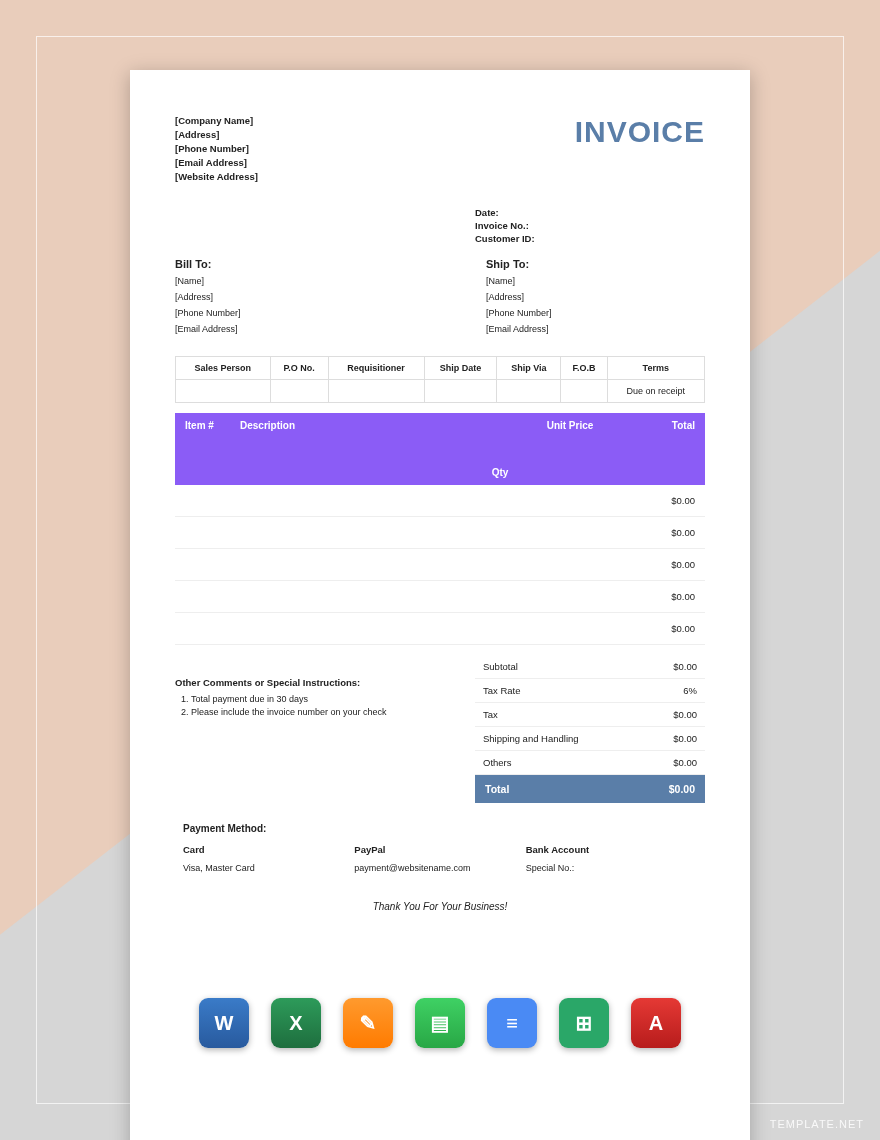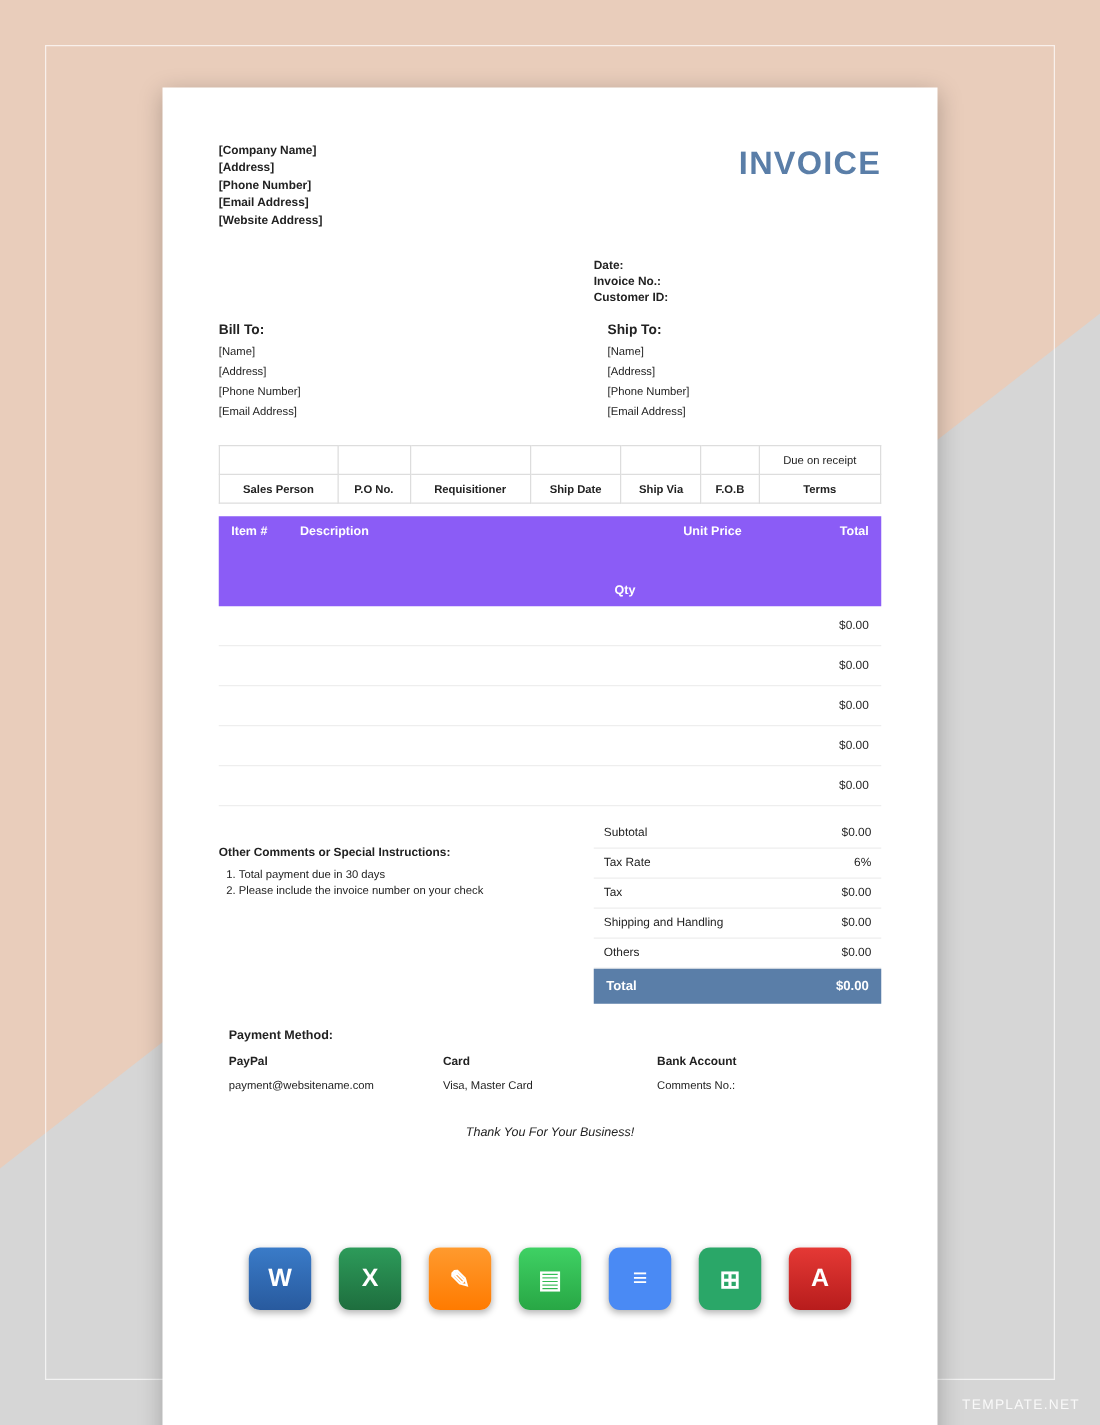--- a/index.html
+++ b/index.html
@@ -22,21 +22,21 @@
   .page {
     position: absolute; top: 70px; left: 130px;
     width: 620px; height: 1099px;
     background: #fff;
     box-shadow: 0 4px 18px rgba(0,0,0,0.25);
     padding: 45px 45px 30px 45px;
     font-size: 10px; color: #222;
   }
   .header-row { display: flex; justify-content: space-between; }
   .company-block .line { margin-bottom: 3px; font-weight: bold; font-size: 9.5px; }
-  .invoice-title { color: #5a7ea8; font-size: 26px; font-weight: bold; letter-spacing: 1px; }
+  .invoice-title { color: #5a7ea8; font-size: 30px; font-weight: bold; letter-spacing: 1px; }
   .meta-block { margin-top: 22px; margin-left: 300px; font-weight: bold; font-size: 9.5px; }
   .meta-block div { margin-bottom: 2px; }
   .addresses { display: flex; margin-top: 14px; gap: 17px; }
   .addr-col { flex: 1; }
   .addr-col.right { margin-left: 75px; }
   .addr-title { font-weight: bold; font-size: 11px; margin-bottom: 6px; }
   .addr-line { font-size: 9px; margin-bottom: 6px; }
   .ship-table { width: 100%; border-collapse: collapse; margin-top: 16px; font-size: 9px; }
   .ship-table th, .ship-table td { border: 1px solid #ddd; padding: 6px 4px; text-align: center; font-weight: bold; }
   .ship-table td { height: 20px; font-weight: normal; }
@@ -126,37 +126,37 @@
       <div class="addr-line">[Name]</div>
       <div class="addr-line">[Address]</div>
       <div class="addr-line">[Phone Number]</div>
       <div class="addr-line">[Email Address]</div>
     </div>
   </div>
 
   <table class="ship-table">
     <tbody>
         <tr>
-      <td></td>
-          <td></td>
-          <td></td>
-          <td></td>
-          <td></td>
-          <td></td>
-      <td>Due on receipt</td>
-    </tr>
-    <tr>
       <th>Sales Person</th>
       <th>P.O No.</th>
       <th>Requisitioner</th>
       <th>Ship Date</th>
       <th>Ship Via</th>
       <th>F.O.B</th>
       <th>Terms</th>
     </tr>
+    <tr>
+      <td></td>
+          <td></td>
+          <td></td>
+          <td></td>
+          <td></td>
+          <td></td>
+      <td>Due on receipt</td>
+    </tr>
   </tbody>
     </table>
 
   <div class="items-header">
     <div class="c1">Item #</div>
     <div class="c2">Description</div>
     <div class="c3">Qty</div>
     <div class="c4">Unit Price</div>
     <div class="c5">Total</div>
   </div>
@@ -229,30 +229,30 @@
           <span>Total</span>
           <span>$0.00</span>
         </div>
     </div>
   </div>
 
   <div class="payment">
     <div class="payment-title">Payment Method:</div>
     <div class="payment-cols">
       <div class="pay-col">
+        <div class="pay-label">Card</div>
+        <div class="pay-val">Visa, Master Card</div>
+      </div>
+      <div class="pay-col">
         <div class="pay-label">PayPal</div>
         <div class="pay-val">payment@websitename.com</div>
       </div>
       <div class="pay-col">
-        <div class="pay-label">Card</div>
-        <div class="pay-val">Visa, Master Card</div>
-      </div>
-      <div class="pay-col">
         <div class="pay-label">Bank Account</div>
-        <div class="pay-val">Comments No.:</div>
+        <div class="pay-val">Special No.:</div>
       </div>
     </div>
   </div>
 
   <div class="thanks">Thank You For Your Business!</div>
 </div>
 
 <div class="icons-row">
   <div class="app-icon i-word">W</div>
   <div class="app-icon i-excel">X</div>

